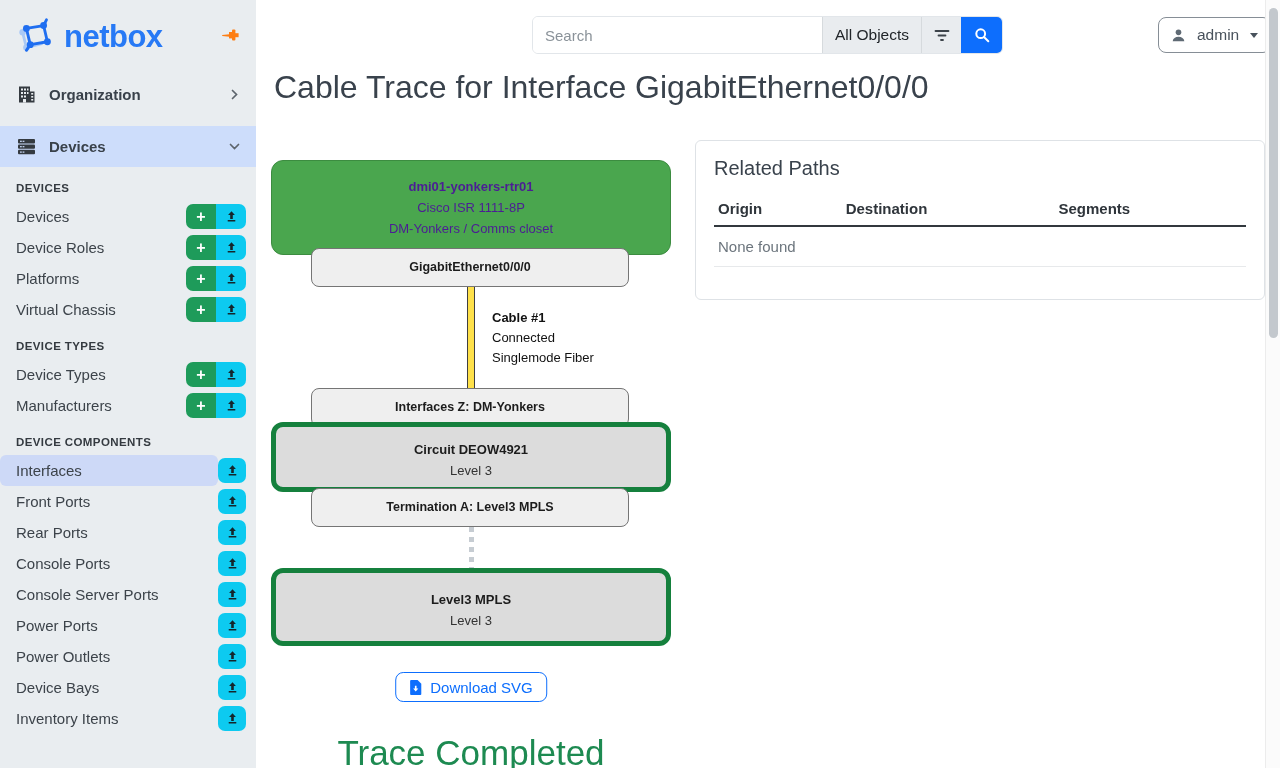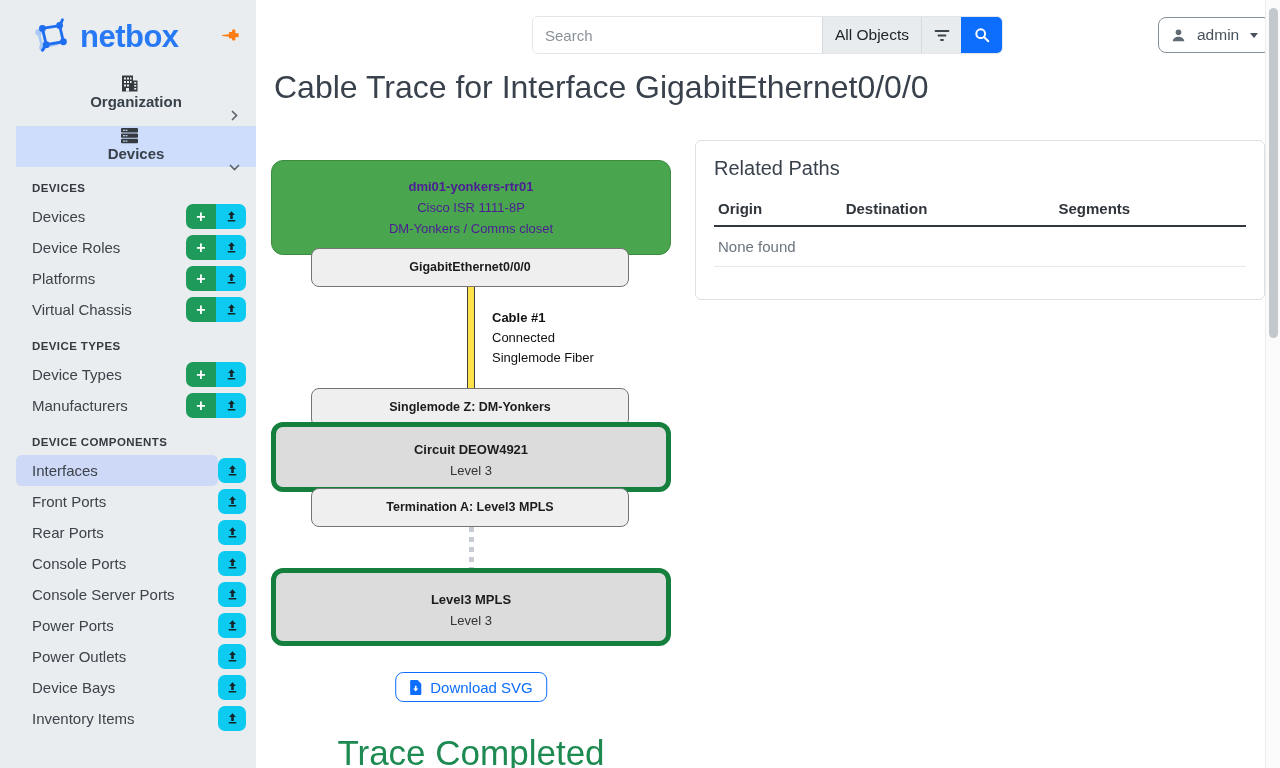--- a/index.html
+++ b/index.html
@@ -3,25 +3,25 @@
 <meta charset="utf-8">
 <style>
   * { margin:0; padding:0; box-sizing:border-box; }
   html,body { width:1280px; height:768px; }
   body {
     font-family:"Liberation Sans", sans-serif;
     background:#ffffff; color:#343a40;
     position:relative; overflow:hidden;
   }
   
-  .sidebar { position:absolute; left:0; top:0; width:256px; height:768px; background:#e9edf0;padding-left:16px; }
+  .sidebar { position:absolute; left:0; top:0; width:256px; height:768px; background:#e9edf0; }
   .logo-row { height:74px; display:flex; align-items:center; padding:0 14px; }
   .brand-name { font-size:31px; font-weight:bold; color:#2779f5; letter-spacing:-0.5px; margin-left:8px; }
   .pin-btn { margin-left:auto; background:none; border:none; cursor:pointer; padding:2px; }
-  .nav-item { height:41px; display:flex; align-items:center; padding:0 16px; font-size:15px; font-weight:bold; color:#39414a; margin-bottom:11px; cursor:pointer;flex-direction:column; }
+  .nav-item { height:41px; display:flex; align-items:center; padding:0 16px; font-size:15px; font-weight:bold; color:#39414a; margin-bottom:11px; cursor:pointer; }
   .nav-item .nav-ico { width:20px; display:flex; justify-content:center; margin-right:13px; }
   .nav-item .chev { margin-left:auto; display:flex; }
   .nav-item.active { background:#cdddfb; margin-bottom:0; }
   .side-section-header { font-size:11.5px; font-weight:bold; letter-spacing:.4px; color:#343a40; padding:0 16px; margin-top:15px; margin-bottom:7px; }
   .side-row { height:31px; display:flex; align-items:center; padding-right:10px; }
   .side-label { flex:1; height:31px; line-height:31px; padding-left:16px; font-size:15px; color:#3c434a; border-radius:6px; cursor:pointer; }
   .side-label.active { background:#cdd9f7; }
   .btn-group { display:flex; }
   .mini-btn { width:30px; height:25px; display:flex; align-items:center; justify-content:center; border:none; cursor:pointer; }
   .mini-btn.add { background:#1e9b5a; color:#fff; font-size:16px; font-weight:bold; border-radius:7px 0 0 7px; }
@@ -368,21 +368,21 @@
 
   <div class="t-box port-box iface-box">GigabitEthernet0/0/0</div>
 
   <div class="cable-line"></div>
   <div class="cable-label">
     <div class="c1">Cable #1</div>
     <div>Connected</div>
     <div>Singlemode Fiber</div>
   </div>
 
-  <div class="t-box port-box termz-box">Singlemode Z: DM-Yonkers</div>
+  <div class="t-box port-box termz-box">Interfaces Z: DM-Yonkers</div>
 
   <div class="t-box parent-box circuit-box">
     <div class="p-name">Circuit DEOW4921</div>
     <div class="p-sub">Level 3</div>
   </div>
 
   <div class="t-box port-box terma-box">Termination A: Level3 MPLS</div>
 
   <div class="dotted-line"></div>
 

